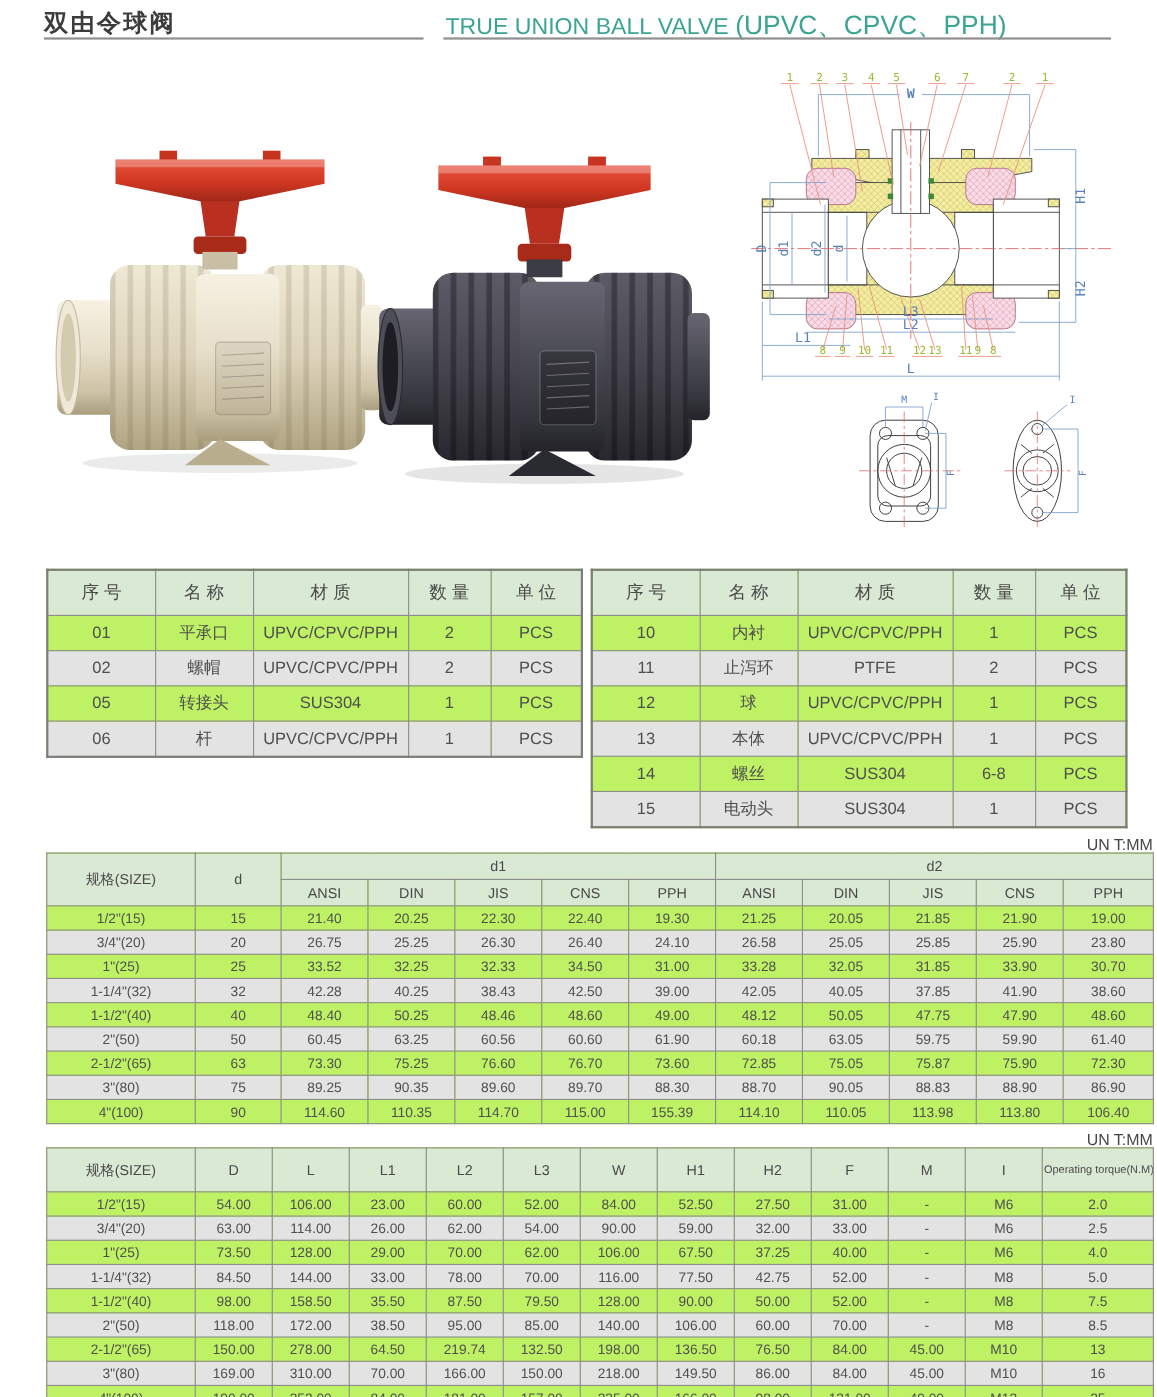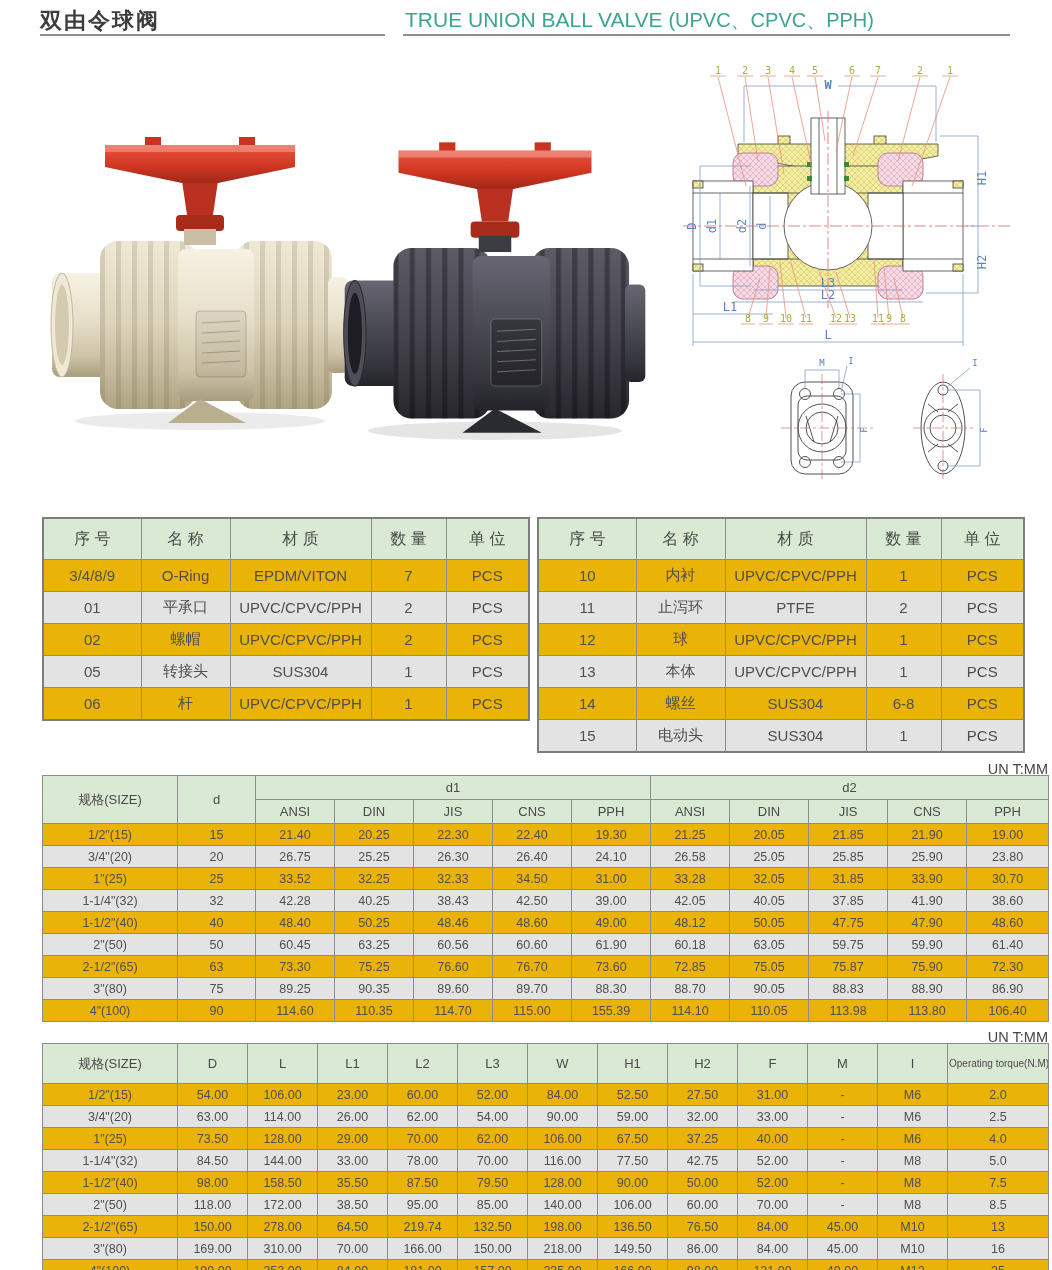--- a/index.html
+++ b/index.html
@@ -3,25 +3,25 @@
 <meta charset="utf-8">
 <style>
   html,body{margin:0;padding:0;background:#fff;}
   .page{position:relative;width:1052px;height:1270px;background:#fff;overflow:hidden;
         font-family:"Liberation Sans",sans-serif;color:#4a4a4a;}
 
   
   .title-cn{position:absolute;left:40px;top:6px;font-size:22px;font-weight:bold;color:#3c3c3c;letter-spacing:2px;text-align:center;}
   .rule-cn{position:absolute;left:40px;top:34px;width:345px;height:2px;background:#8f8f8f;}
   .title-en{position:absolute;left:405px;top:7px;font-size:21px;color:#3ba493;white-space:nowrap;}
-  .title-en .note{font-size:20px;}
+  .title-en .note{font-size:24px;}
   .rule-en{position:absolute;left:403px;top:34px;width:607px;height:2px;background:#8f8f8f;}
 
   
-  table{border-collapse:collapse;table-layout:fixed;background:#eab308;}
+  table{border-collapse:collapse;table-layout:fixed;background:#bef264;}
   th,td{overflow:hidden;white-space:nowrap;}
   .parts-table{position:absolute;width:486px;border:2px solid #7d7d7d;}
   .parts-table th{background:#d9e9d4;height:38px;font-size:16px;font-weight:normal;color:#4a4a4a;border:1px solid #8c8c8c;}
   .parts-table td{height:29px;text-align:center;font-size:15px;color:#4f4f4f;border:1px solid #8c8c8c;}
   .parts-table tbody tr:nth-child(even){background:#e3e3e3;}
 
   .dim-table{position:absolute;width:1006px;border:1px solid #8c8c8c;}
   .dim-table th{background:#d9e9d4;font-weight:normal;font-size:13px;color:#4a4a4a;border:1px solid #8c8c8c;height:21px;}
   .dim-table td{height:19px;font-size:12.5px;text-align:center;color:#4f4f4f;border:1px solid #8c8c8c;}
   .dim-table tbody tr:nth-child(even){background:#e3e3e3;}
@@ -376,27 +376,20 @@
   <thead>
         <tr>
           <th>序  号</th>
           <th>名  称</th>
           <th>材  质</th>
           <th>数  量</th>
           <th>单  位</th>
         </tr>
       </thead>
       <tbody>
-        <tr>
-          <td>3/4/8/9</td>
-          <td>O-Ring</td>
-          <td>EPDM/VITON</td>
-          <td>7</td>
-          <td>PCS</td>
-        </tr>
         <tr>
           <td>01</td>
           <td>平承口</td>
           <td>UPVC/CPVC/PPH</td>
           <td>2</td>
           <td>PCS</td>
         </tr>
         <tr>
           <td>02</td>
           <td>螺帽</td>

